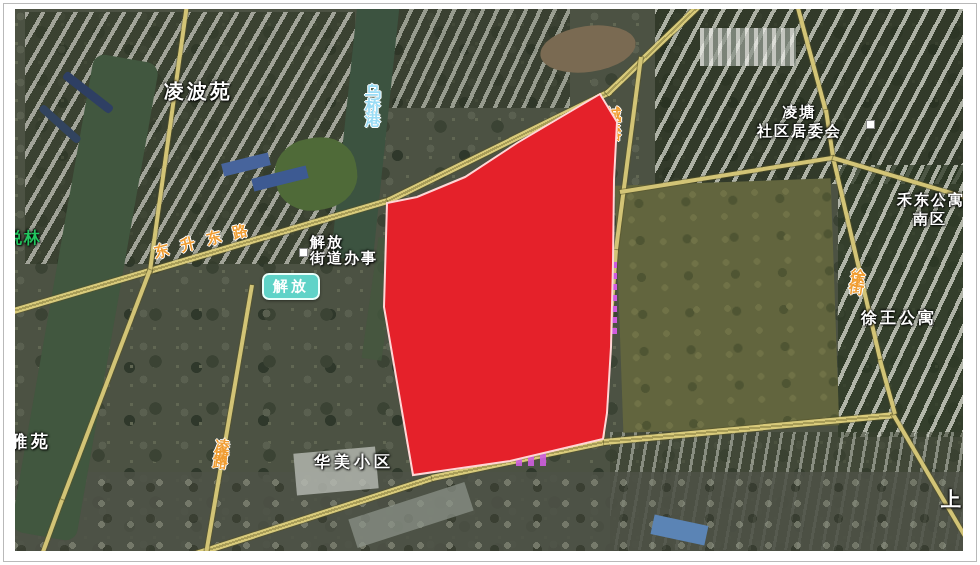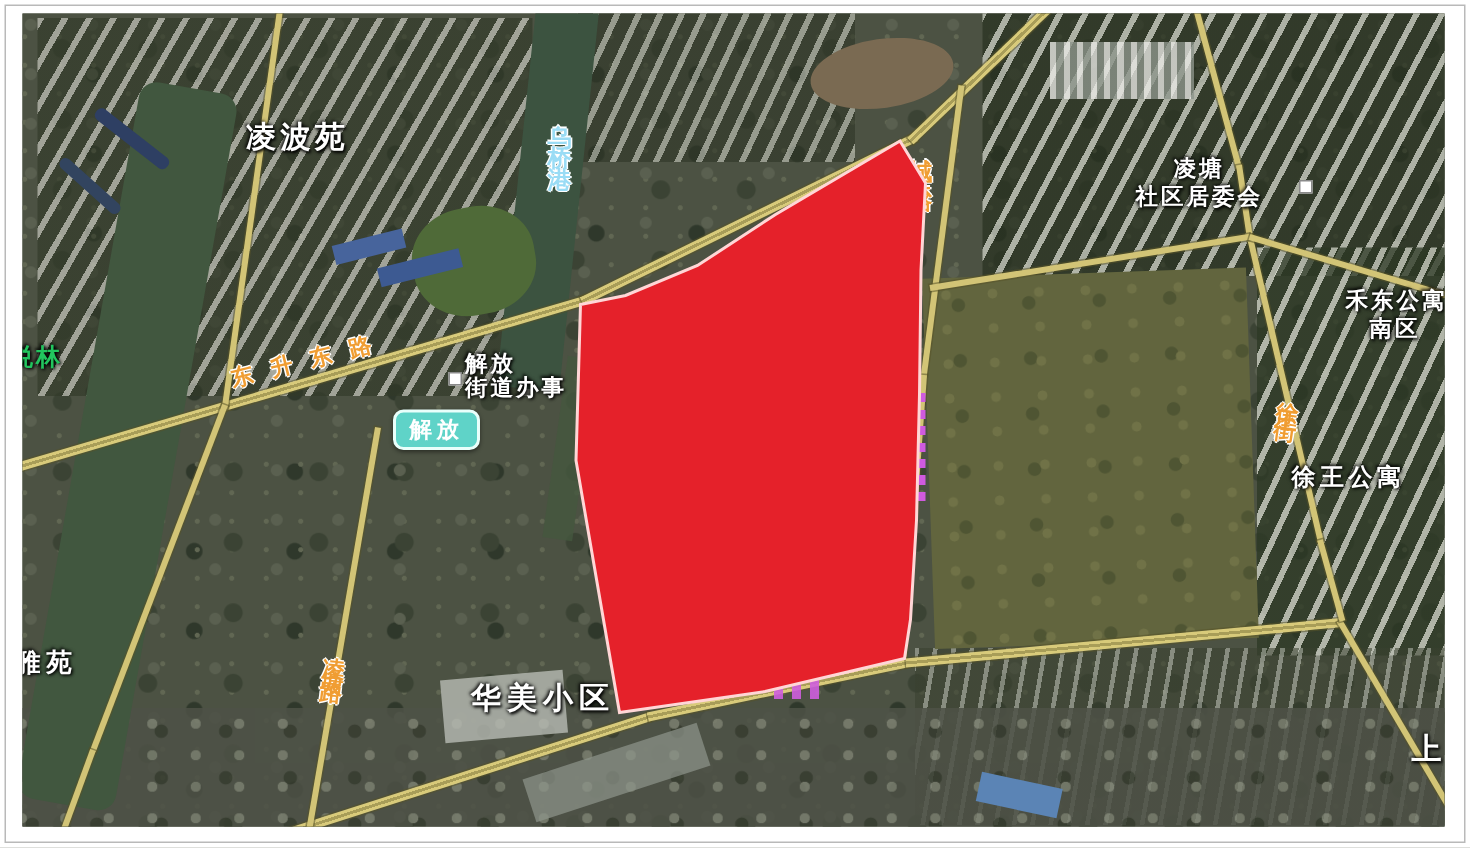--- a/index.html
+++ b/index.html
@@ -151,21 +151,21 @@
       </div>
 
       <div class="badge">解放</div>
 
       <div class="lbl poi" style="left:6px;top:228px;font-size:16px;color:#22c55e;">悦林</div>
 
       <div class="lbl poi" style="left:10px;top:430px;font-size:17px;letter-spacing:4px;">雅苑</div>
 
       <div class="lbl roadlbl vert" style="left:215px;top:426px;letter-spacing:8px;transform:rotate(7deg);transform-origin:50% 0;">凌塘路</div>
 
-      <div class="lbl poi" style="left:314px;top:452px;font-size:20px;letter-spacing:4px;">华美小区</div>
+      <div class="lbl poi" style="left:314px;top:452px;font-size:16px;letter-spacing:4px;">华美小区</div>
 
 
       <div class="poi-marker" style="left:866px;top:120px;"></div>
       <div class="lbl poi" style="left:757px;top:103px;line-height:19px;text-align:center;">
         <span style="display:block;">凌塘</span>
         <span style="display:block;">社区居委会</span>
       </div>
 
       <div class="lbl poi" style="left:897px;top:191px;line-height:19px;">
         <span style="display:block;">禾东公寓</span>

